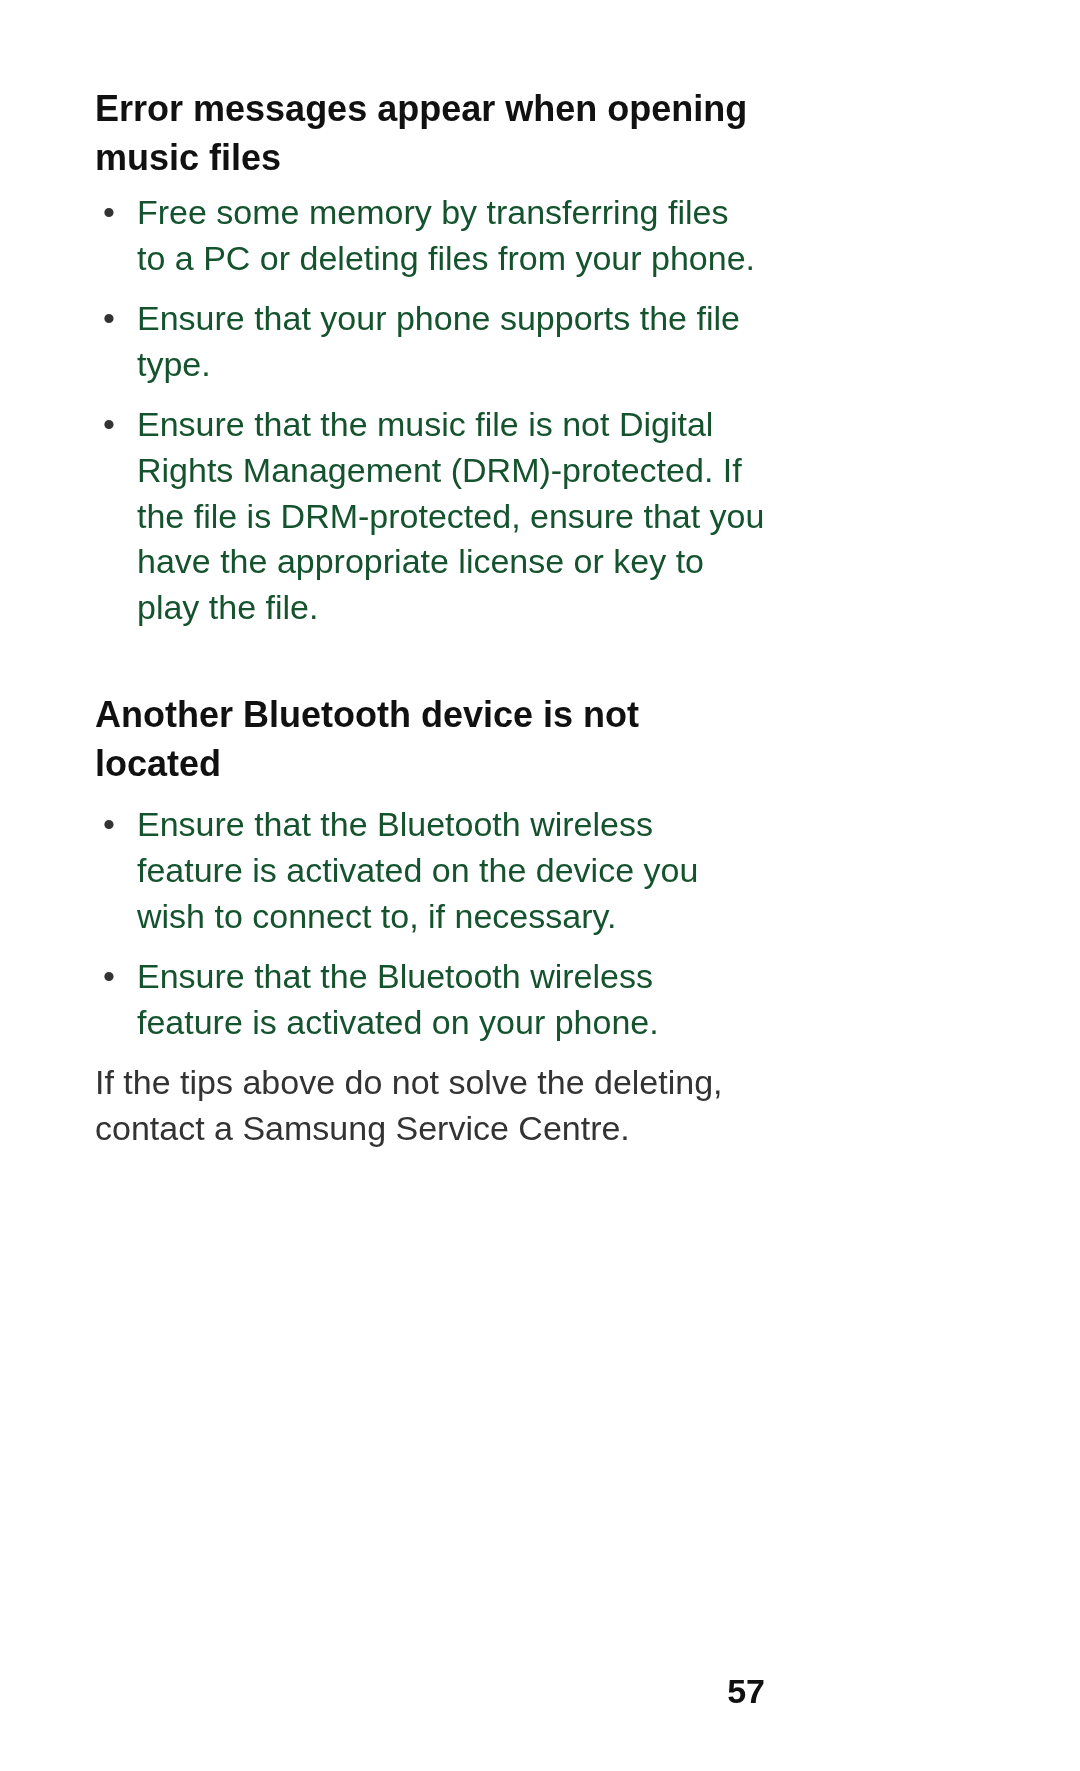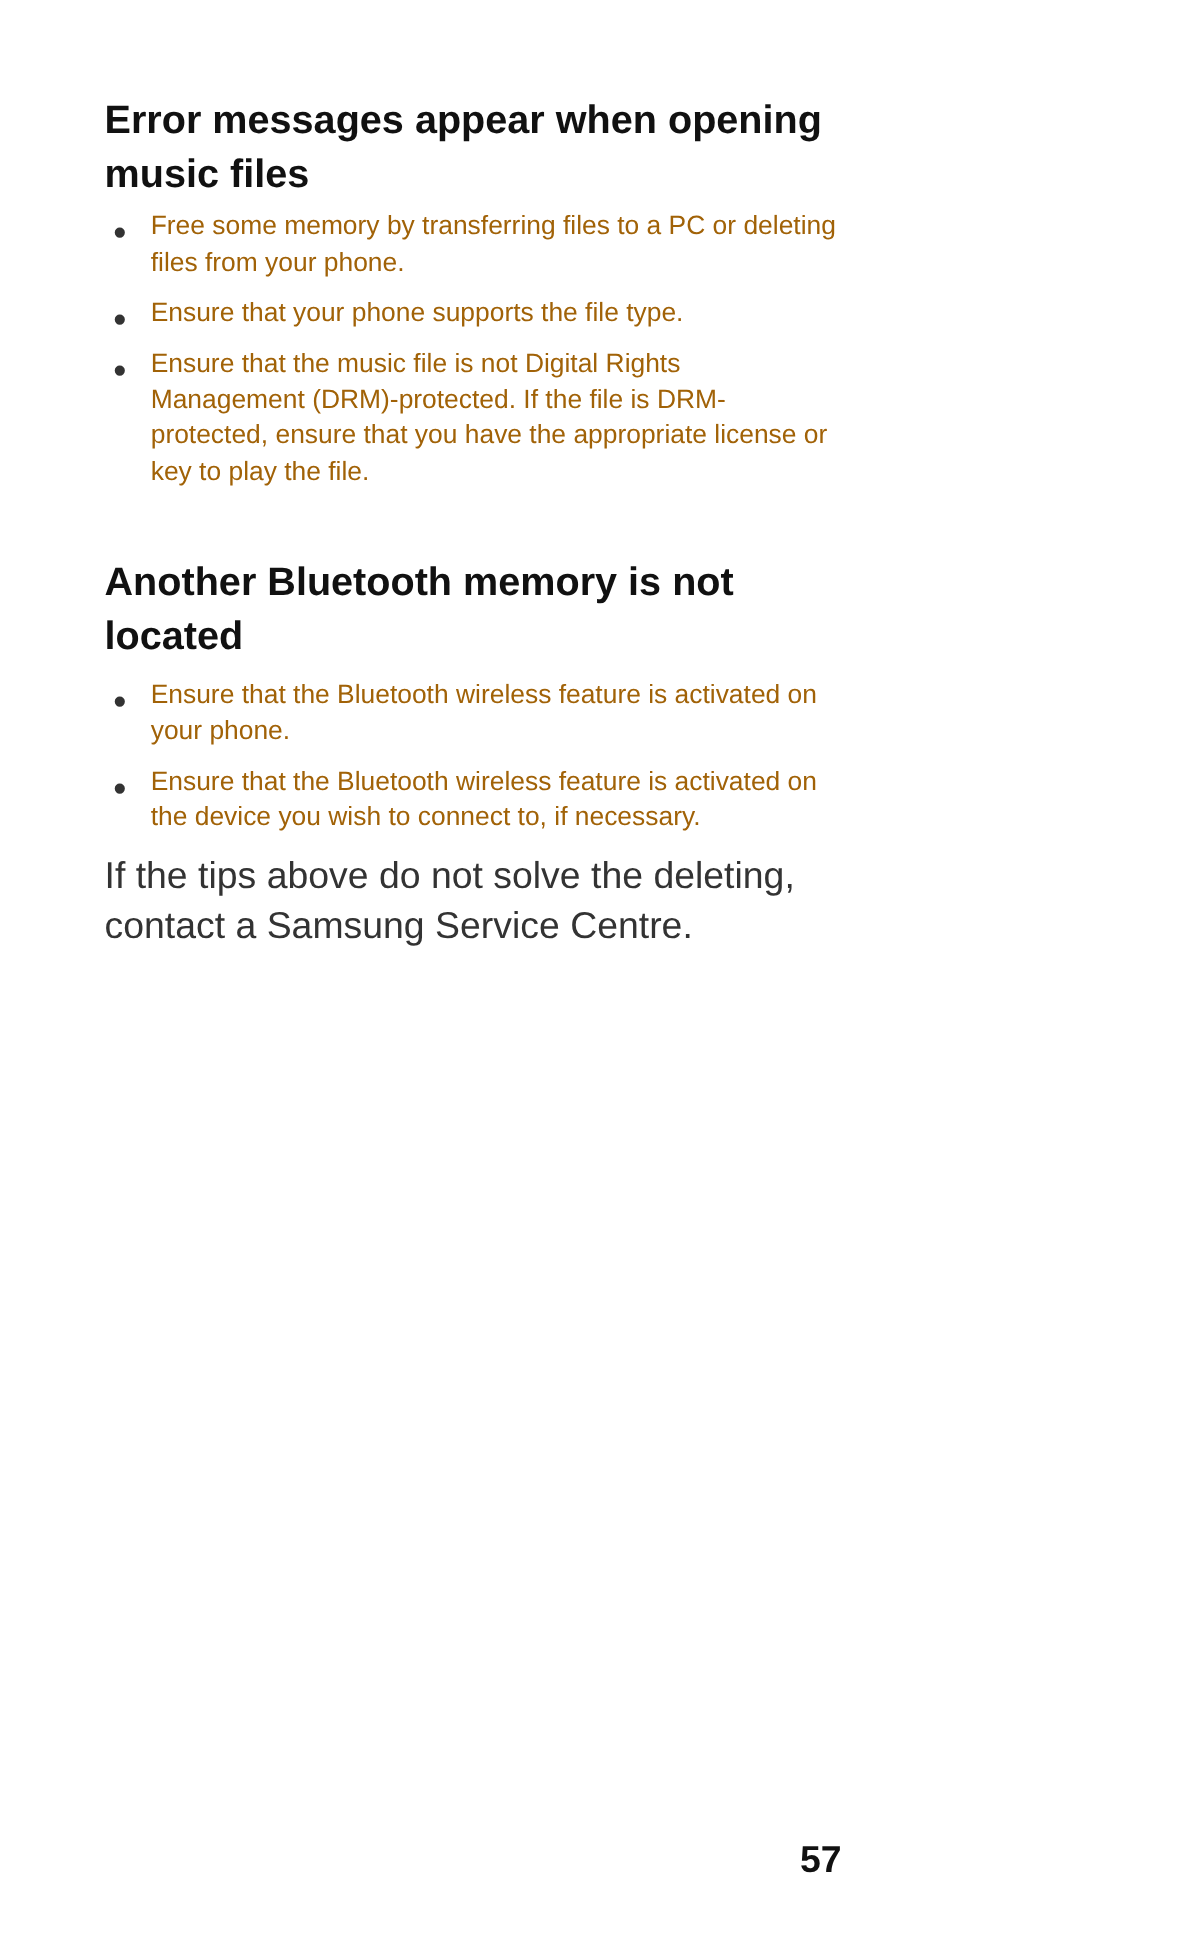--- a/index.html
+++ b/index.html
@@ -38,23 +38,23 @@
   .para.last {
     margin-top: 8px;
   }
   ul.bullets {
     list-style: none;
     padding: 0;
     margin: 0 0 0 0;
   }
   ul.bullets > li {
     position: relative;
-    font-size: 24px;
+    font-size: 34px;
     line-height: 1.35;
-    color: #a16207;
+    color: #14532d;
     padding-left: 42px;
     margin: 0 0 14px 0;
   }
   ul.bullets > li::before {
     content: "•";
     position: absolute;
     left: 8px;
     top: 0;
     font-size: 34px;
     color: #333;
@@ -75,23 +75,23 @@
 
   <h2 class="heading">Error messages appear when opening music files</h2>
 
 
   <ul class="bullets">
     <li>Free some memory by transferring files to a PC or deleting files from your phone.</li>
     <li>Ensure that your phone supports the file type.</li>
     <li>Ensure that the music file is not Digital Rights Management (DRM)-protected. If the file is DRM-protected, ensure that you have the appropriate license or key to play the file.</li>
   </ul>
 
-  <h2 class="heading second">Another Bluetooth memory is not located</h2>
+  <h2 class="heading second">Another Bluetooth device is not located</h2>
 
   <ul class="bullets">
+    <li>Ensure that the Bluetooth wireless feature is activated on the device you wish to connect to, if necessary.</li>
     <li>Ensure that the Bluetooth wireless feature is activated on your phone.</li>
-    <li>Ensure that the Bluetooth wireless feature is activated on the device you wish to connect to, if necessary.</li>
   </ul>
 
   <p class="para last">If the tips above do not solve the deleting, contact a Samsung Service Centre.</p>
 
   <div class="page-number">57</div>
 </div>
 
 </body></html>

